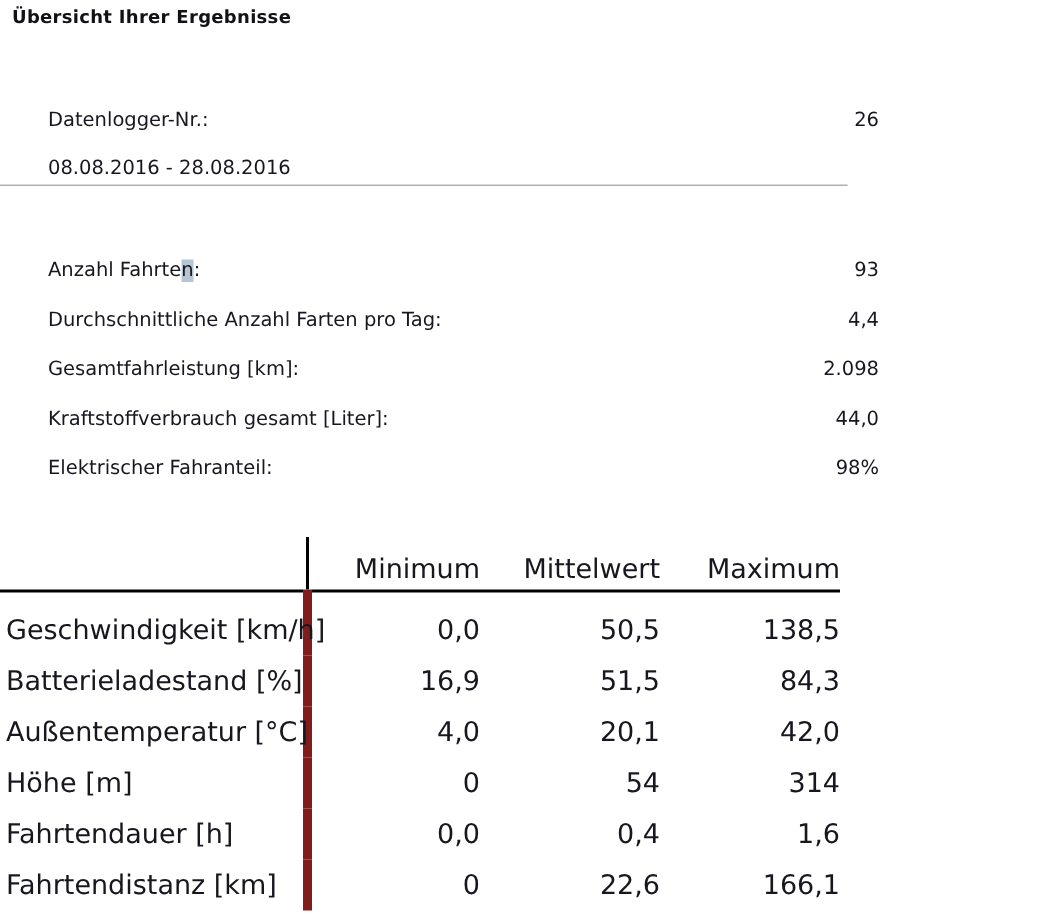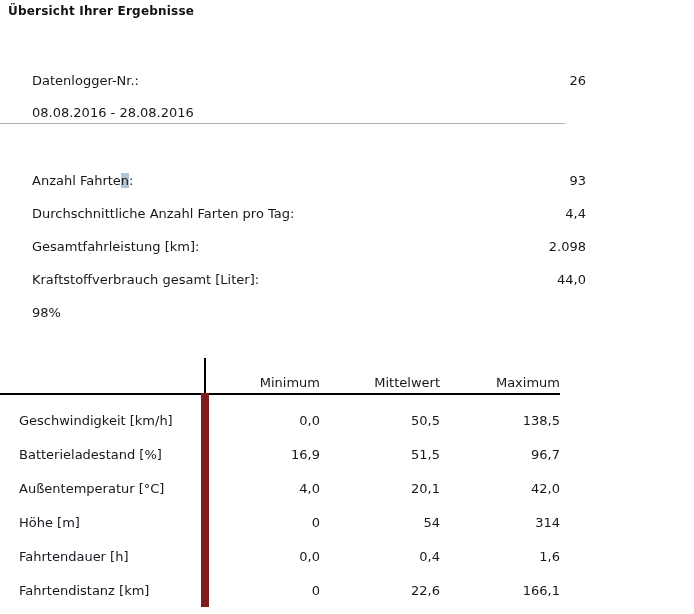--- a/index.html
+++ b/index.html
@@ -33,39 +33,39 @@
   .sel-char{background:var(--sel);}
 
   .divider{
     position:absolute;left:0;top:123px;width:565px;height:1px;
     background:var(--divider);
   }
 
   table.stats{
     position:absolute;left:0;top:358px;
     border-collapse:collapse;table-layout:fixed;width:560px;
-    font-size:13px;color:var(--text);
+    font-size:18px;color:var(--text);
   }
   table.stats col.c-label{width:205px;}
   table.stats col.c-min{width:115px;}
   table.stats col.c-mid{width:120px;}
   table.stats col.c-max{width:120px;}
   table.stats thead th{
     height:32px;vertical-align:bottom;
     font-weight:normal;text-align:right;
     padding:0 0 3px 0;
     border-bottom:2px solid #000;
   }
   table.stats thead th.lbl{border-right:2px solid #000;}
   table.stats tbody td{
     height:34px;vertical-align:middle;text-align:right;padding:0;
     white-space:pre;
   }
   table.stats tbody td.lbl{
-    text-align:left;padding-left:19px;border-right:8px solid #7f1d1d;
+    text-align:left;padding-left:4px;border-right:6px solid #7f1d1d;
   }
   table.stats tbody tr:first-child td{padding-top:8px;}
   table.stats tbody tr:first-child td.lbl{padding-top:8px;}
 </style>
 </head>
 <body>
 
 <div class="page">
   <h1 class="title">Übersicht Ihrer Ergebnisse</h1>
 
@@ -92,20 +92,21 @@
       </div>
       <div class="kv-row">
         <span class="kv-label"><span>Gesamtfahrleistung [km]:</span></span>
         <span class="kv-value">2.098</span>
       </div>
       <div class="kv-row">
         <span class="kv-label"><span>Kraftstoffverbrauch gesamt [Liter]:</span></span>
         <span class="kv-value">44,0</span>
       </div>
       <div class="kv-row">
+        <span class="kv-label"><span>Elektrischer Fahranteil:</span></span>
         <span class="kv-value">98%</span>
       </div>
     </div>
 
   <table class="stats">
     <colgroup>
       <col class="c-label">
         <col class="c-min">
         <col class="c-mid">
         <col class="c-max">
@@ -122,21 +123,21 @@
         <tr>
           <td class="lbl">Geschwindigkeit [km/h]</td>
           <td>0,0</td>
           <td>50,5</td>
           <td>138,5</td>
         </tr>
         <tr>
           <td class="lbl">Batterieladestand [%]</td>
           <td>16,9</td>
           <td>51,5</td>
-          <td>96,7</td>
+          <td>84,3</td>
         </tr>
         <tr>
           <td class="lbl">Außentemperatur [°C]</td>
           <td>4,0</td>
           <td>20,1</td>
           <td>42,0</td>
         </tr>
         <tr>
           <td class="lbl">Höhe [m]</td>
           <td>0</td>

